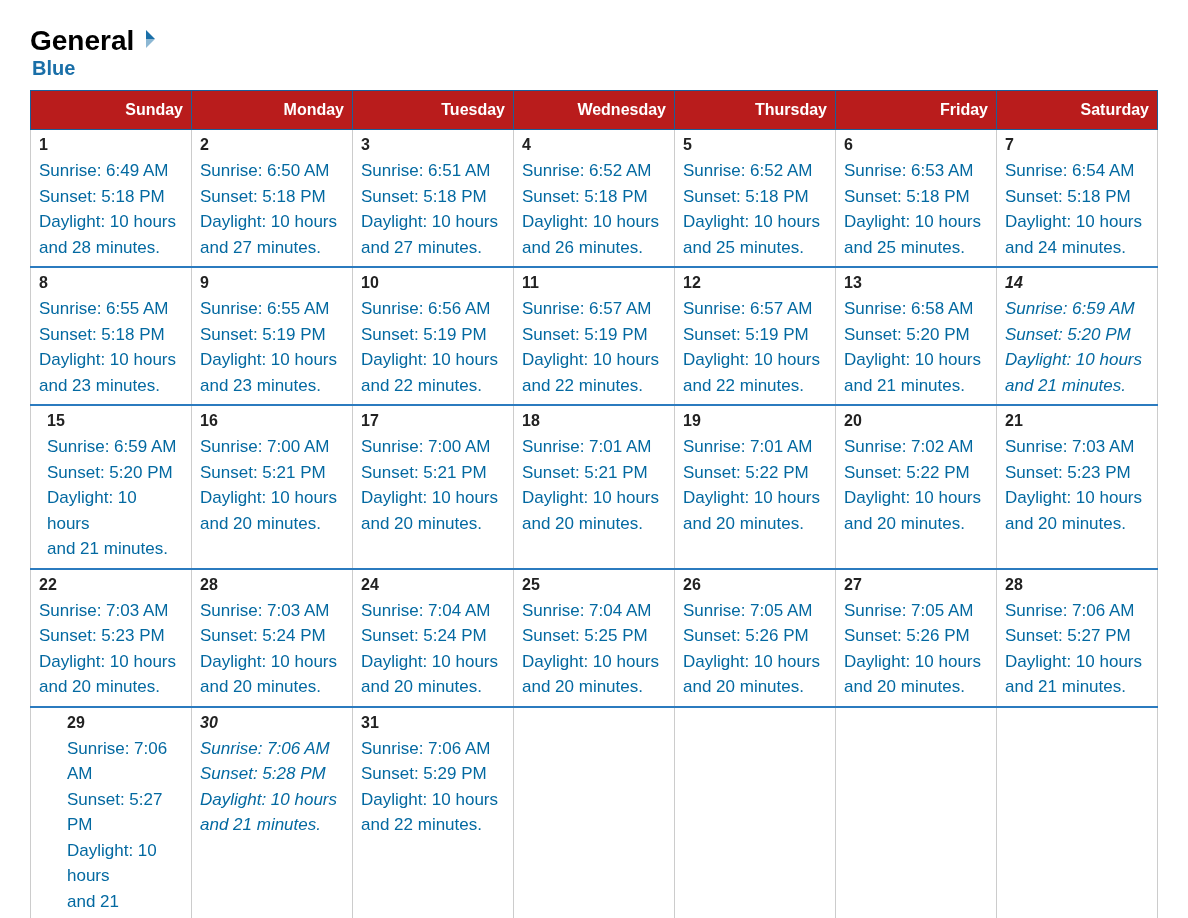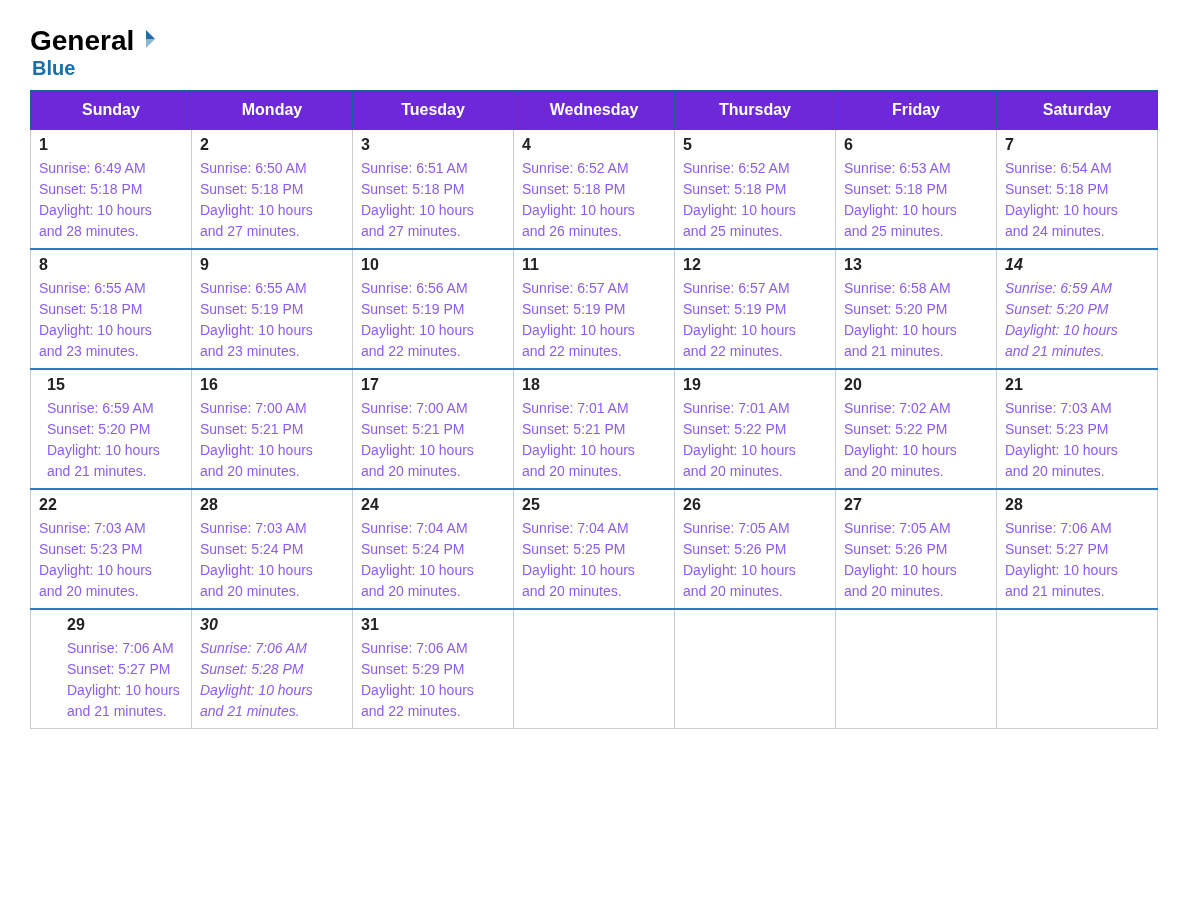--- a/index.html
+++ b/index.html
@@ -35,44 +35,44 @@
       font-size: 22px;
       color: #444;
       margin-top: 4px;
     }
     .calendar {
       width: 100%;
       border-collapse: collapse;
       margin-top: 10px;
     }
     .calendar th {
-      background-color: #6d28d9;
+      background-color: #b91c1c;
       color: #fff;
       font-size: 16px;
       font-weight: bold;
       padding: 10px 8px;
-      text-align: center;
+      text-align: right;
       border: 1px solid #1a5f9a;
     }
     .calendar td {
       vertical-align: top;
       border: 1px solid #ccc;
       padding: 6px 8px;
       width: 14.28%;
       min-height: 100px;
     }
     .day-number {
       font-size: 16px;
       font-weight: bold;
       color: #222;
       margin-bottom: 4px;
     }
     .day-info {
-      font-size: 14px;
-      color: #8b5cf6;
+      font-size: 17px;
+      color: #0369a1;
       line-height: 1.5;
     }
     .empty-cell {
       background: #fff;
     }
     .row-divider {
       border-top: 2px solid #2b7bbf;
     }
   </style>
 </head>

